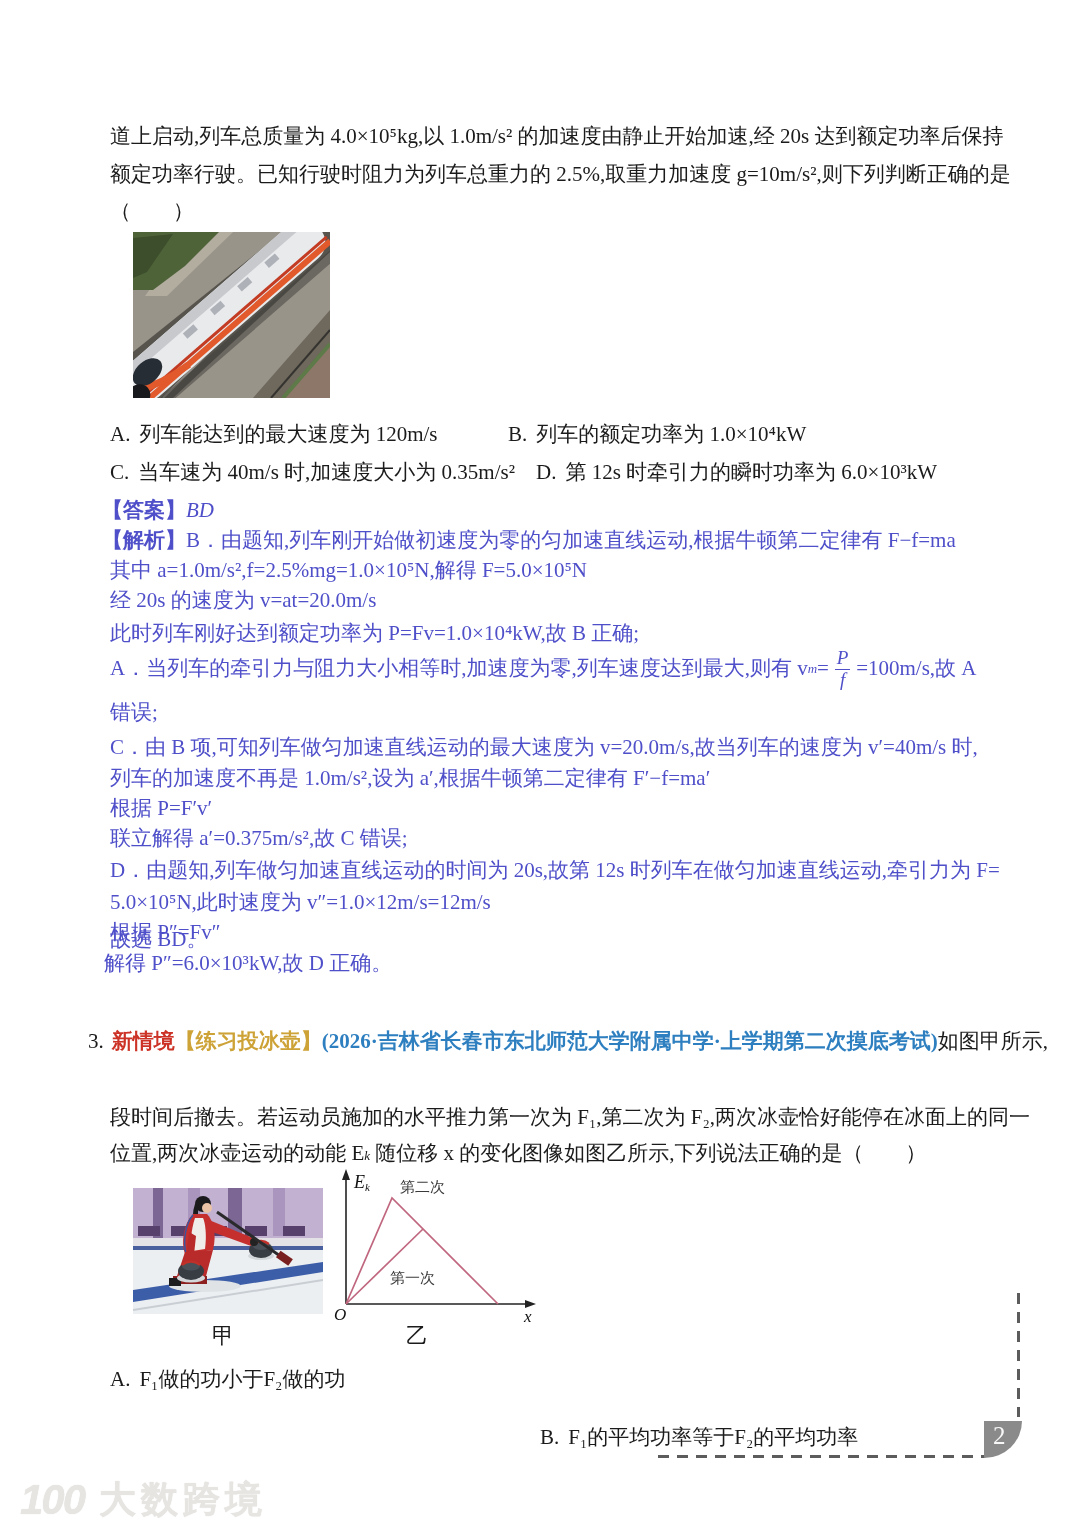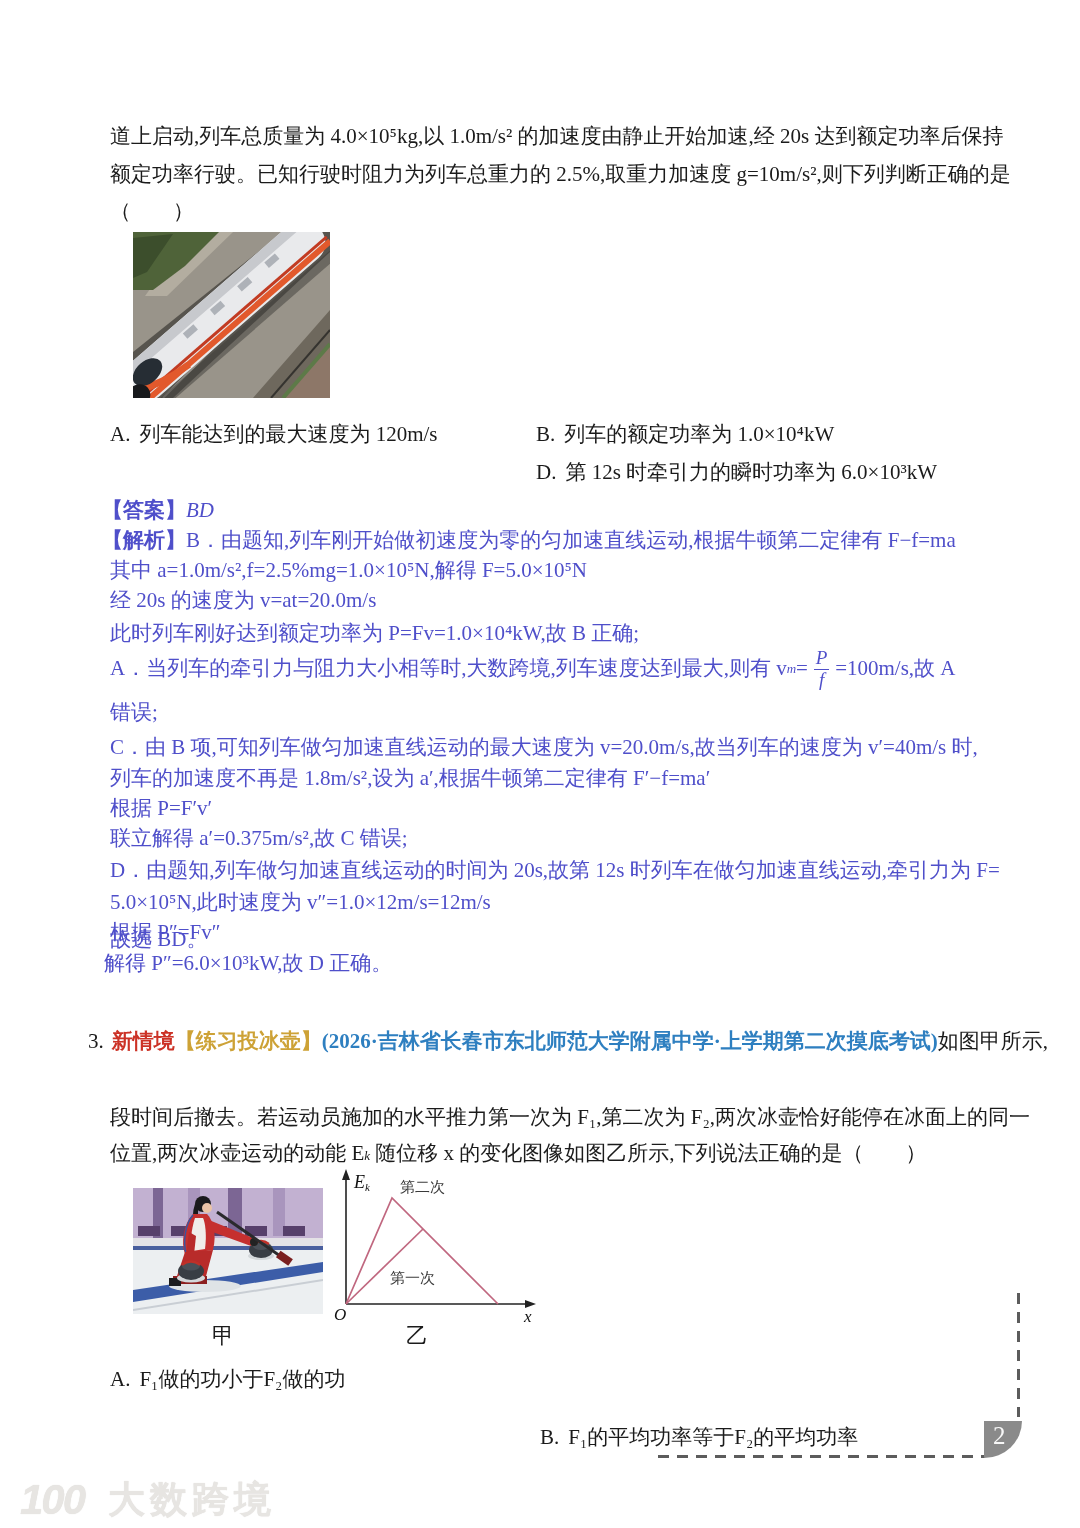--- a/index.html
+++ b/index.html
@@ -20,21 +20,21 @@
         font-style:italic;font-size:19px;line-height:1.1;}
   .frac .den{border-top:1.5px solid currentColor;padding:0 5px;}
   .dash-h{position:absolute;height:3px;
         background:repeating-linear-gradient(90deg,#5c5c5c 0 11px,transparent 11px 19px);}
   .dash-v{position:absolute;width:3px;
         background:repeating-linear-gradient(180deg,#5c5c5c 0 11px,transparent 11px 19px);}
   .badge{position:absolute;left:984px;top:1421px;width:38px;height:37px;background:#8a8a8a;
         border-bottom-right-radius:100%;color:#f7f7f7;font-size:25px;padding:1px 0 0 9px;
         box-sizing:border-box;}
   .cap{font-size:22px;}
-  .wm{position:absolute;left:20px;top:1475px;display:flex;align-items:center;gap:24px;
+  .wm{position:absolute;left:20px;top:1475px;display:flex;align-items:center;gap:15px;
       color:#e7e5e2;font-family:"Liberation Sans","DejaVu Sans",sans-serif;font-weight:bold;}
   .wm .wlogo{font-size:42px;font-style:italic;letter-spacing:-2px;
       text-shadow:0 0 1px #dcdad7;}
   .wm .wtext{font-size:37px;letter-spacing:5px;text-shadow:0 0 1px #dcdad7;}
   .figsvg{position:absolute;}
   .gtxt{font-size:15px;fill:#3a3a3a;font-family:"Liberation Serif","DejaVu Serif",serif;}
   .gmath{font-style:italic;font-family:"Liberation Serif","DejaVu Serif",serif;fill:#111;}
 </style>
 </head>
 <body>
@@ -70,52 +70,55 @@
       <rect x="50" y="64" width="14" height="7" fill="#aeb2b8"></rect>
       <rect x="86" y="64" width="14" height="7" fill="#aeb2b8"></rect>
       <rect x="122" y="64" width="14" height="7" fill="#aeb2b8"></rect>
       <rect x="158" y="64" width="14" height="7" fill="#aeb2b8"></rect>
     </g>
   </svg>
 
   <div class="t" style="left:110px;top:421px">
     <span class="olabel">A.</span><span>列车能达到的最大速度为 120m/s</span>
   </div>
-  <div class="t" style="left:536px;top:421px">
+  <div class="t" style="left:508px;top:421px">
     <span class="olabel">B.</span><span>列车的额定功率为 1.0×10⁴kW</span>
+  </div>
+  <div class="t" style="left:110px;top:459px">
+    <span class="olabel">C.</span><span>当车速为 40m/s 时,加速度大小为 0.35m/s²</span>
   </div>
   <div class="t" style="left:536px;top:459px">
     <span class="olabel">D.</span><span>第 12s 时牵引力的瞬时功率为 6.0×10³kW</span>
   </div>
 
   <div class="t blue" style="left:102px;top:497px">
     <span class="tagb">【答案】</span><span class="it">BD</span>
   </div>
 
   <div class="t blue" style="left:102px;top:527px">
     <span class="tagb">【解析】</span><span>B．由题知,列车刚开始做初速度为零的匀加速直线运动,根据牛顿第二定律有 F−f=ma</span>
   </div>
   <div class="t blue" style="left:110px;top:557px">其中 a=1.0m/s²,f=2.5%mg=1.0×10⁵N,解得 F=5.0×10⁵N</div>
   <div class="t blue" style="left:110px;top:587px">经 20s 的速度为 v=at=20.0m/s</div>
   <div class="t blue" style="left:110px;top:620px">此时列车刚好达到额定功率为 P=Fv=1.0×10⁴kW,故 B 正确;</div>
 
   <div class="t blue fracline" style="left:110px;top:642px">
-    <span>A．当列车的牵引力与阻力大小相等时,大数跨境,列车速度达到最大,则有 v</span>
+    <span>A．当列车的牵引力与阻力大小相等时,加速度为零,列车速度达到最大,则有 v</span>
       <span class="sub it">m</span>
       <span>=</span>
       <span class="frac">
         <span class="num">P</span>
         <span class="den">f</span>
       </span>
       <span>=100m/s,故 A</span>
   </div>
 
   <div class="t blue" style="left:110px;top:699px">错误;</div>
   <div class="t blue" style="left:110px;top:734px">C．由 B 项,可知列车做匀加速直线运动的最大速度为 v=20.0m/s,故当列车的速度为 v′=40m/s 时,</div>
-  <div class="t blue" style="left:110px;top:765px">列车的加速度不再是 1.8m/s²,设为 a′,根据牛顿第二定律有 F′−f=ma′</div>
+  <div class="t blue" style="left:110px;top:765px">列车的加速度不再是 1.0m/s²,设为 a′,根据牛顿第二定律有 F′−f=ma′</div>
   <div class="t blue" style="left:110px;top:795px">根据 P=F′v′</div>
   <div class="t blue" style="left:110px;top:825px">联立解得 a′=0.375m/s²,故 C 错误;</div>
   <div class="t blue" style="left:110px;top:857px">D．由题知,列车做匀加速直线运动的时间为 20s,故第 12s 时列车在做匀加速直线运动,牵引力为 F=</div>
   <div class="t blue" style="left:110px;top:889px">5.0×10⁵N,此时速度为 v″=1.0×12m/s=12m/s</div>
   <div class="t blue" style="left:110px;top:919px">根据 P″=Fv″</div>
   <div class="t blue" style="left:104px;top:950px">解得 P″=6.0×10³kW,故 D 正确。</div>
   <div class="t blue" style="left:110px;top:926px">故选 BD。</div>
 
   <div class="t" style="left:88px;top:1028px">
     <span class="qnum">3.</span><span class="red">新情境</span><span class="gold">【练习投冰壶】</span><span class="srcblue">(2026·吉林省长春市东北师范大学附属中学·上学期第二次摸底考试)</span><span>如图甲所示,</span>

